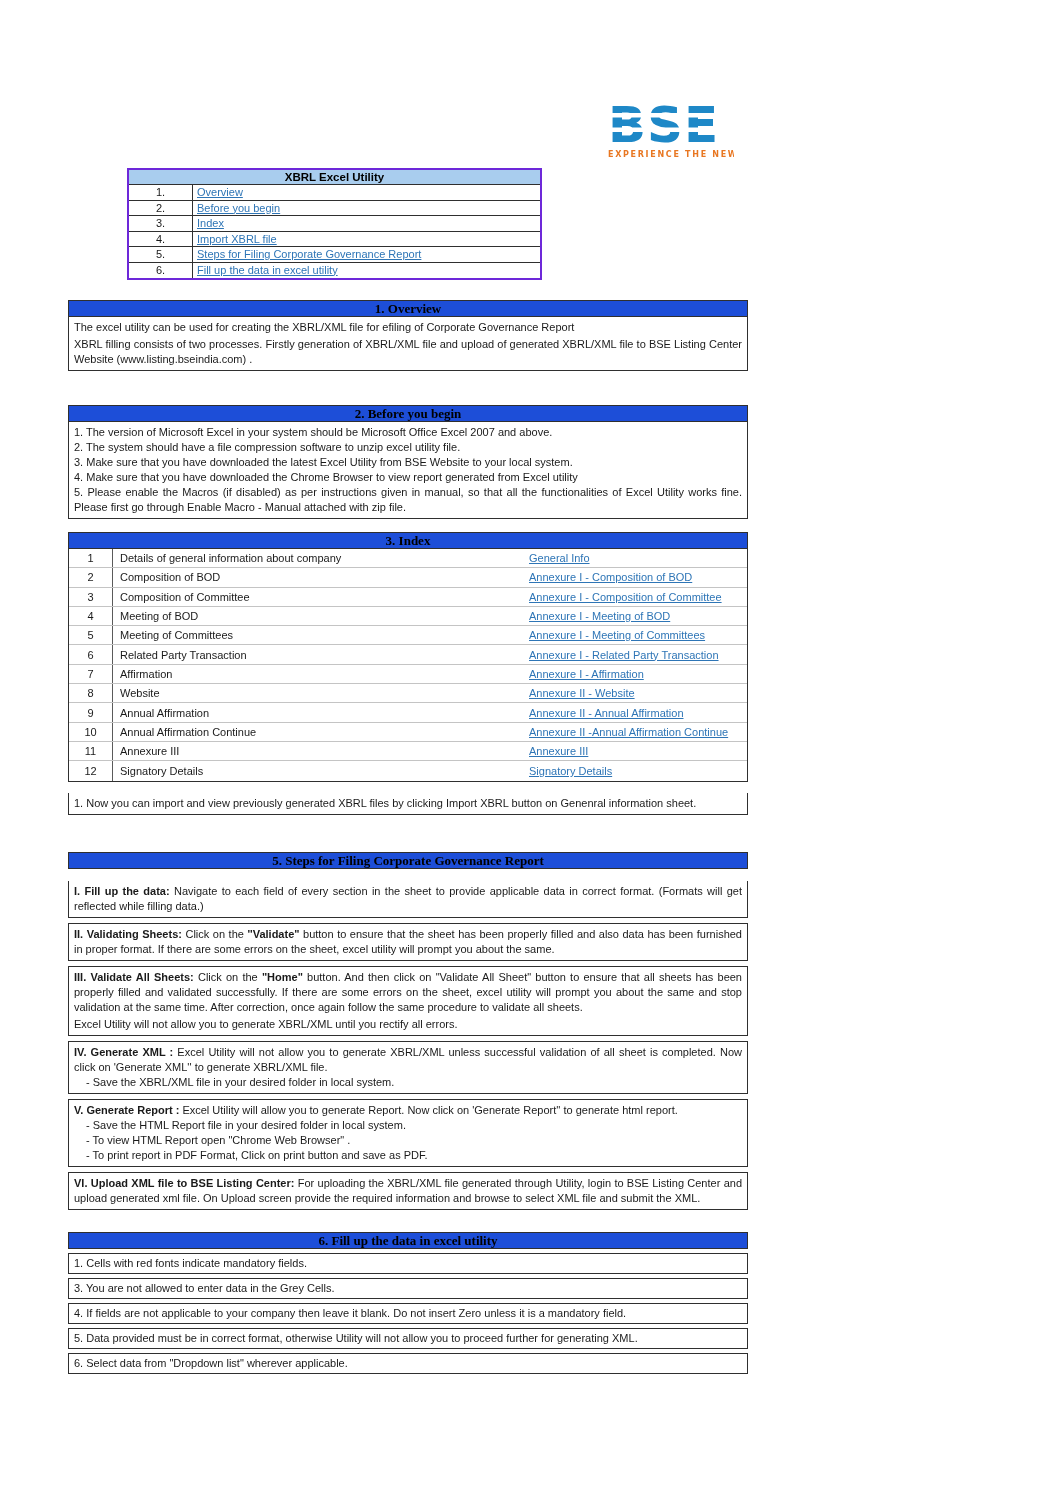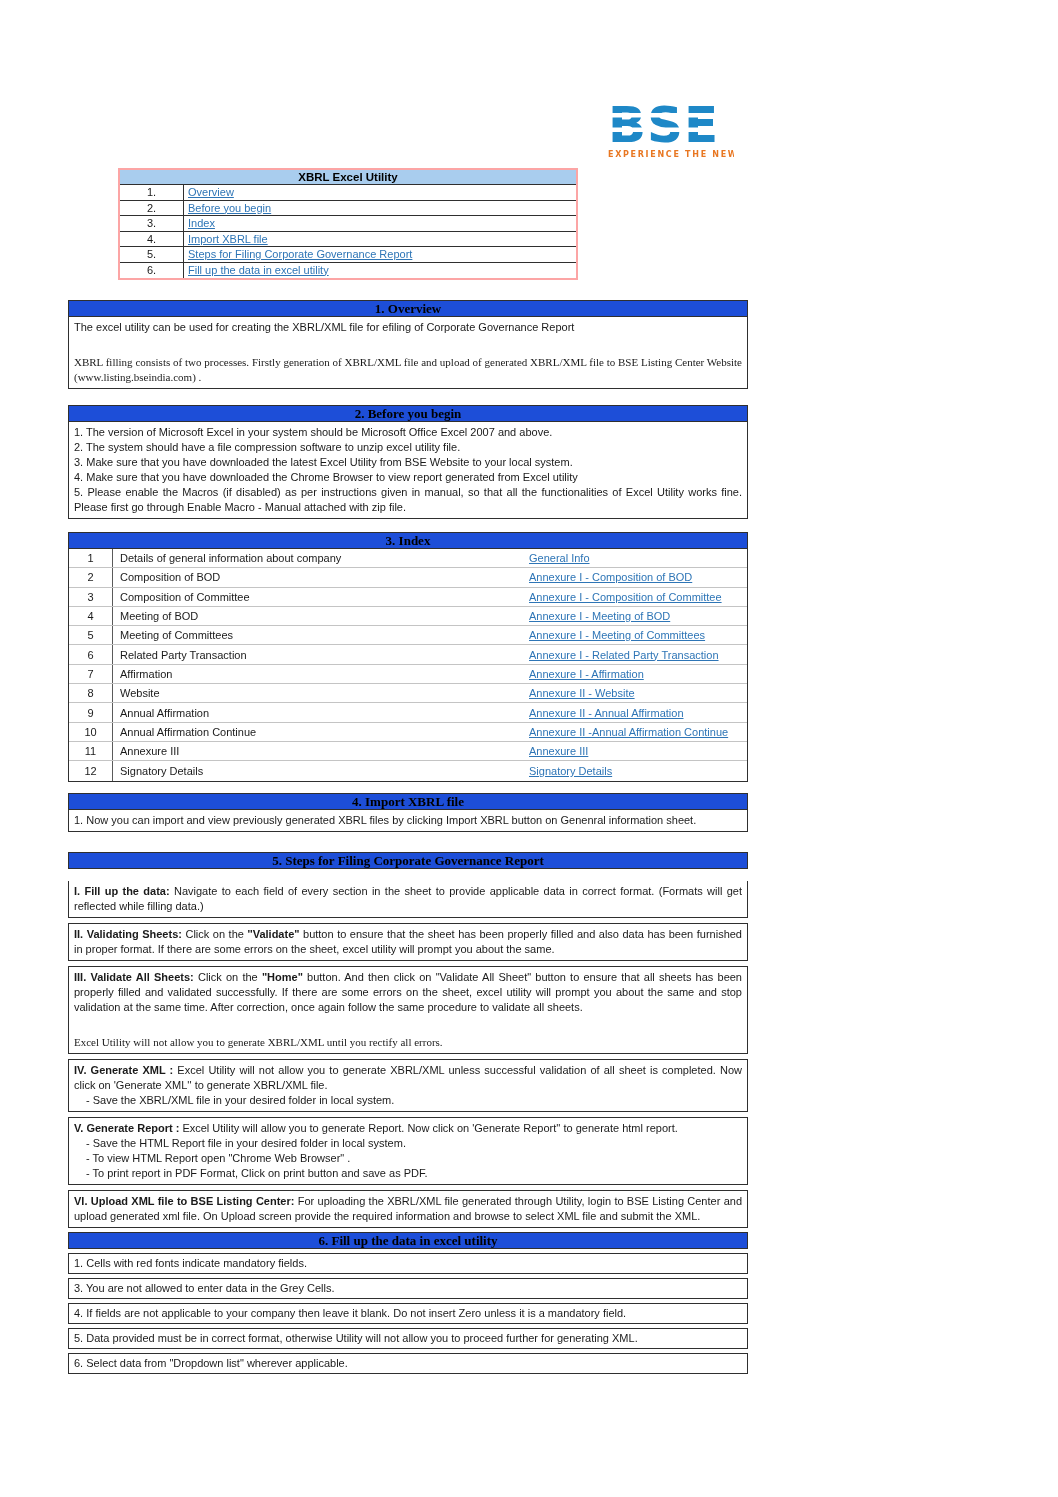--- a/index.html
+++ b/index.html
@@ -8,21 +8,21 @@
     position:relative;
     width:1058px; height:1497px;
     font-family:"Liberation Sans", sans-serif;
     font-size:11px; color:#1a1a1a;
   }
 
   
   .logo { position:absolute; left:606px; top:100px; width:128px; height:70px; }
 
   
-  .nav-table { position:absolute; left:118px; top:168px; width:460px; border:2px solid #fca5a5; }
+  .nav-table { position:absolute; left:127px; top:168px; width:415px; border:2px solid #6d28d9; }
   .nav-header {
     background:#A9CDEE; border-bottom:1px solid #2f2f2f;
     text-align:center; font-weight:bold; font-size:11.5px; color:#000;
     height:15px; line-height:15px;
   }
   .nav-row { display:flex; align-items:stretch; border-bottom:1px solid #2f2f2f; height:15.5px; }
   .nav-row:last-child { border-bottom:none; }
   .nav-num { width:64px; border-right:1px solid #2f2f2f; text-align:center; line-height:15px; color:#1a1a1a; }
   .nav-link-cell { flex:1; padding-left:4px; line-height:15px; overflow:hidden; white-space:nowrap; }
 
@@ -33,21 +33,21 @@
   .sec-header {
     background:#1d4ed8; border:1px solid #2f2f2f;
     text-align:center; font-family:"Liberation Serif", serif; font-weight:bold;
     font-size:13px; color:#000; height:17px; line-height:16px;
   }
   .sec-body {
     border:1px solid #2f2f2f; border-top:none;
     padding:3px 5px; line-height:15px; background:#fff;
   }
   .justify { text-align:justify; }
-  .gap-top { margin-top:20px;font-family:Liberation Serif, serif; }
+  .gap-top { margin-top:2px; }
 
   
   .idx-body { border:1px solid #2f2f2f; border-top:none; padding:0; }
   .idx-row { display:flex; align-items:center; min-height:19.3px; border-bottom:1px solid #c4c4c4; }
   .idx-row:last-child { border-bottom:none; }
   .idx-num { width:44px; align-self:stretch; display:flex; align-items:center; justify-content:center; border-right:1px solid #5a5a5a; }
   .idx-desc { flex:1; padding-left:7px; }
   .idx-link { width:218px; }
 
   
@@ -187,21 +187,20 @@
     <div class="idx-row">
       <div class="idx-num">12</div>
       <div class="idx-desc">Signatory Details</div>
       <div class="idx-link"><span class="lnk">Signatory Details</span></div>
     </div>
 
   </div>
 </div>
 
 <div class="section" style="top:793px;">
-  <div class="sec-header">4. Import XBRL file</div>
   <div class="sec-body">
     <div>1. Now you can import and view previously generated XBRL files by clicking Import XBRL button on Genenral information sheet.</div>
   </div>
 </div>
 
 <div class="section" style="top:852px;">
   <div class="sec-header">5. Steps for Filing Corporate Governance Report</div>
 
   <div class="step-block first">
     <span class="b">I.  Fill up the data:</span><span> Navigate to each field of every section in the sheet to provide applicable data in correct format.  (Formats will get reflected while filling data.)</span>

